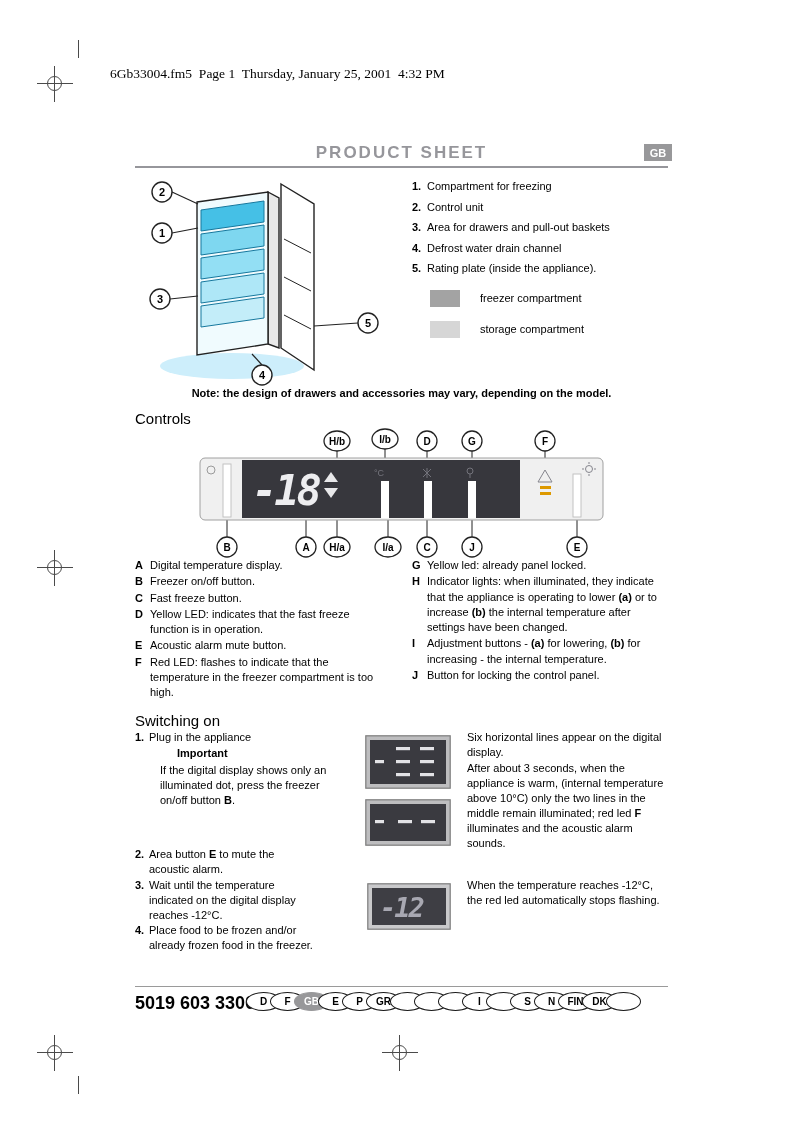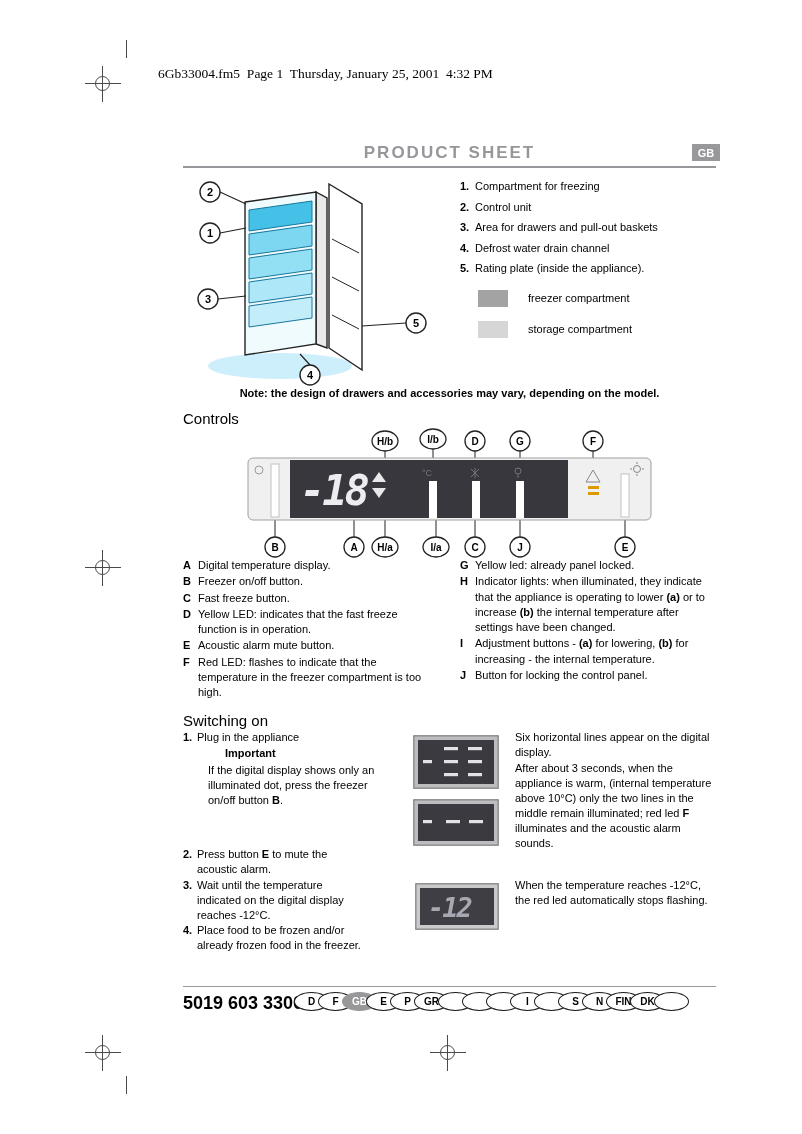--- a/index.html
+++ b/index.html
@@ -1,18 +1,18 @@
 <!DOCTYPE html>
 <html><head>
 <meta charset="utf-8">
 <style>
   * { margin:0; padding:0; box-sizing:border-box; }
   html,body { background:#fff; }
   .page { position:relative; width:720px; height:1134px; background:#fff;
-          font-family:"Liberation Sans", sans-serif; color:#000; overflow:hidden;margin-left:48px; }
+          font-family:"Liberation Sans", sans-serif; color:#000; overflow:hidden; }
 
   
   .cropmark { position:absolute; width:36px; height:36px; }
   .cropmark .c { position:absolute; left:10px; top:10px; width:15px; height:15px;
                  border:1px solid #4a4a4a; border-radius:50%; }
   .cropmark .h { position:absolute; left:0; top:17px; width:36px; height:1px; background:#4a4a4a; }
   .cropmark .v { position:absolute; left:17px; top:0; width:1px; height:36px; background:#4a4a4a; }
   .tick { position:absolute; width:1px; height:18px; background:#4a4a4a; }
 
   .doc-header { position:absolute; left:110px; top:66px; font-family:"Liberation Serif", serif;
@@ -330,21 +330,21 @@
 
   <div class="switch-body">
     <div class="sw sw-step0 step">
         <b>1.</b>
         <span class="txt"><span>Plug in the appliance</span></span>
       </div>
     <div class="sw sw-important">Important</div>
     <div class="sw sw-ifpara"><span>If the digital display shows only an illuminated dot, press the freezer on/off button </span><b>B</b><span>.</span></div>
     <div class="sw sw-step1 step">
         <b>2.</b>
-        <span class="txt"><span>Press button </span><b>E</b><span> to mute the acoustic alarm.</span></span>
+        <span class="txt"><span>Area button </span><b>E</b><span> to mute the acoustic alarm.</span></span>
       </div>
     <div class="sw sw-step2 step">
         <b>3.</b>
         <span class="txt"><span>Wait until the temperature indicated on the digital display reaches -12°C.</span></span>
       </div>
     <div class="sw sw-step3 step">
         <b>4.</b>
         <span class="txt"><span>Place food to be frozen and/or already frozen food in the freezer.</span></span>
       </div>
 

